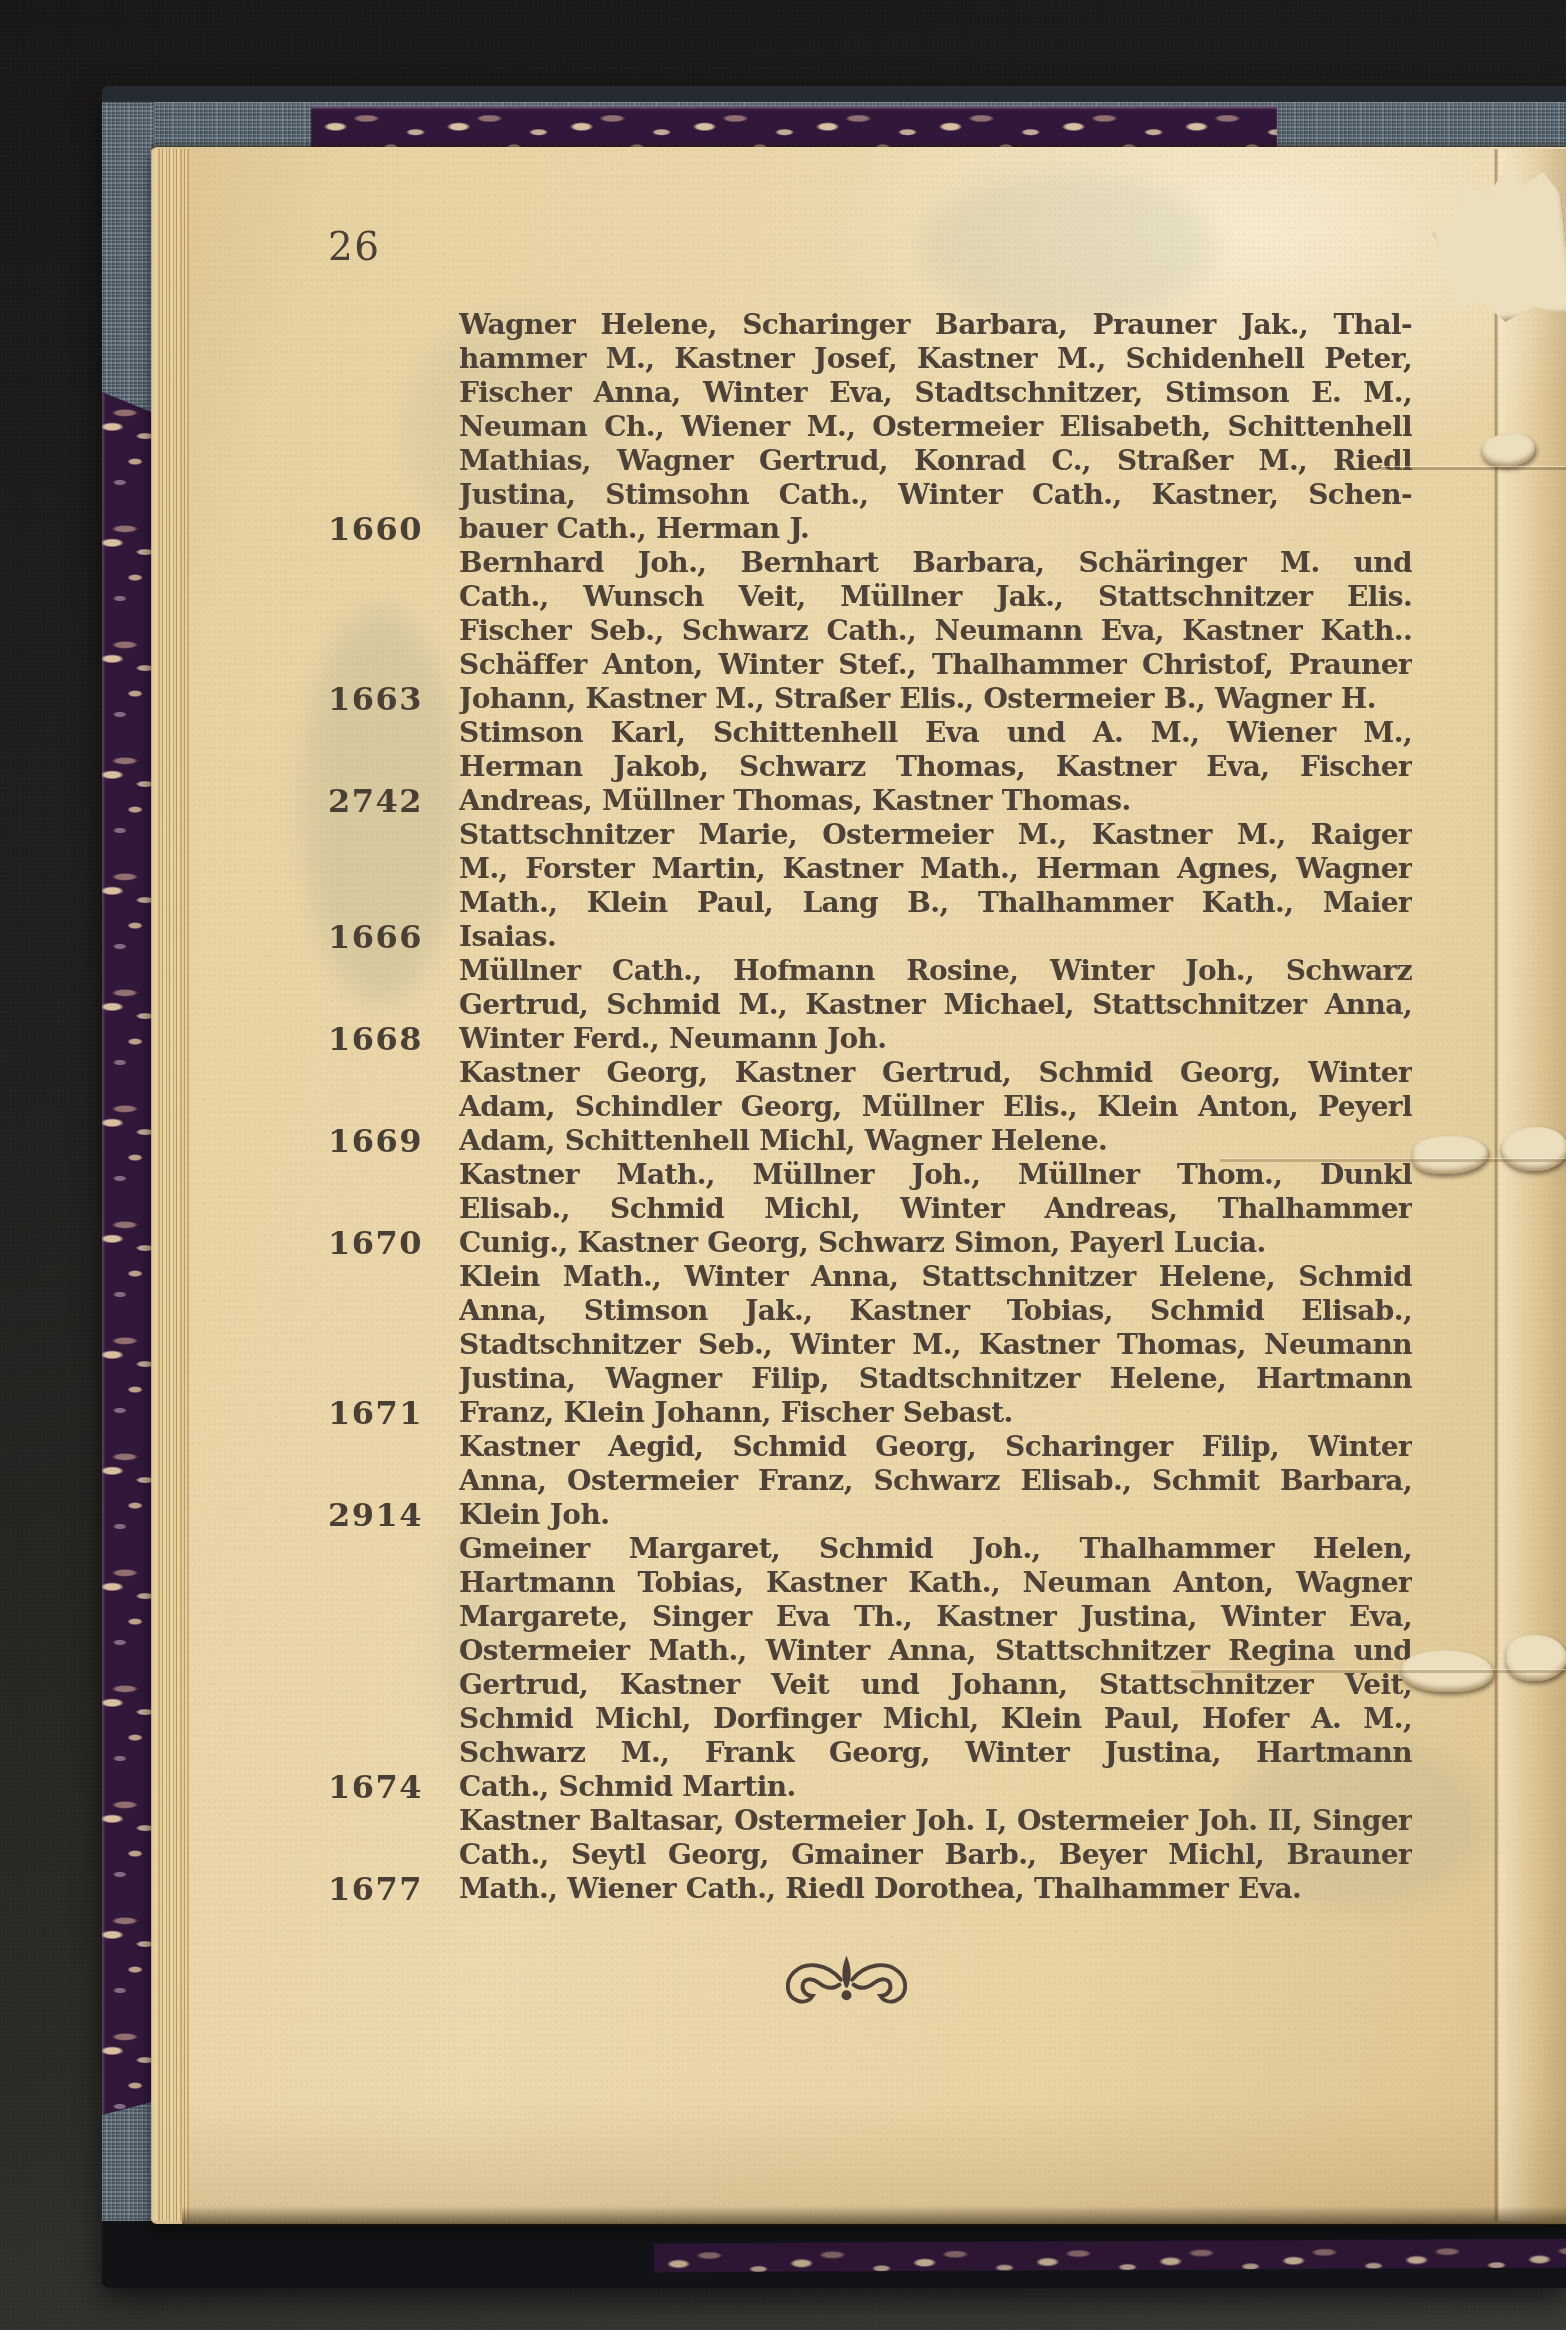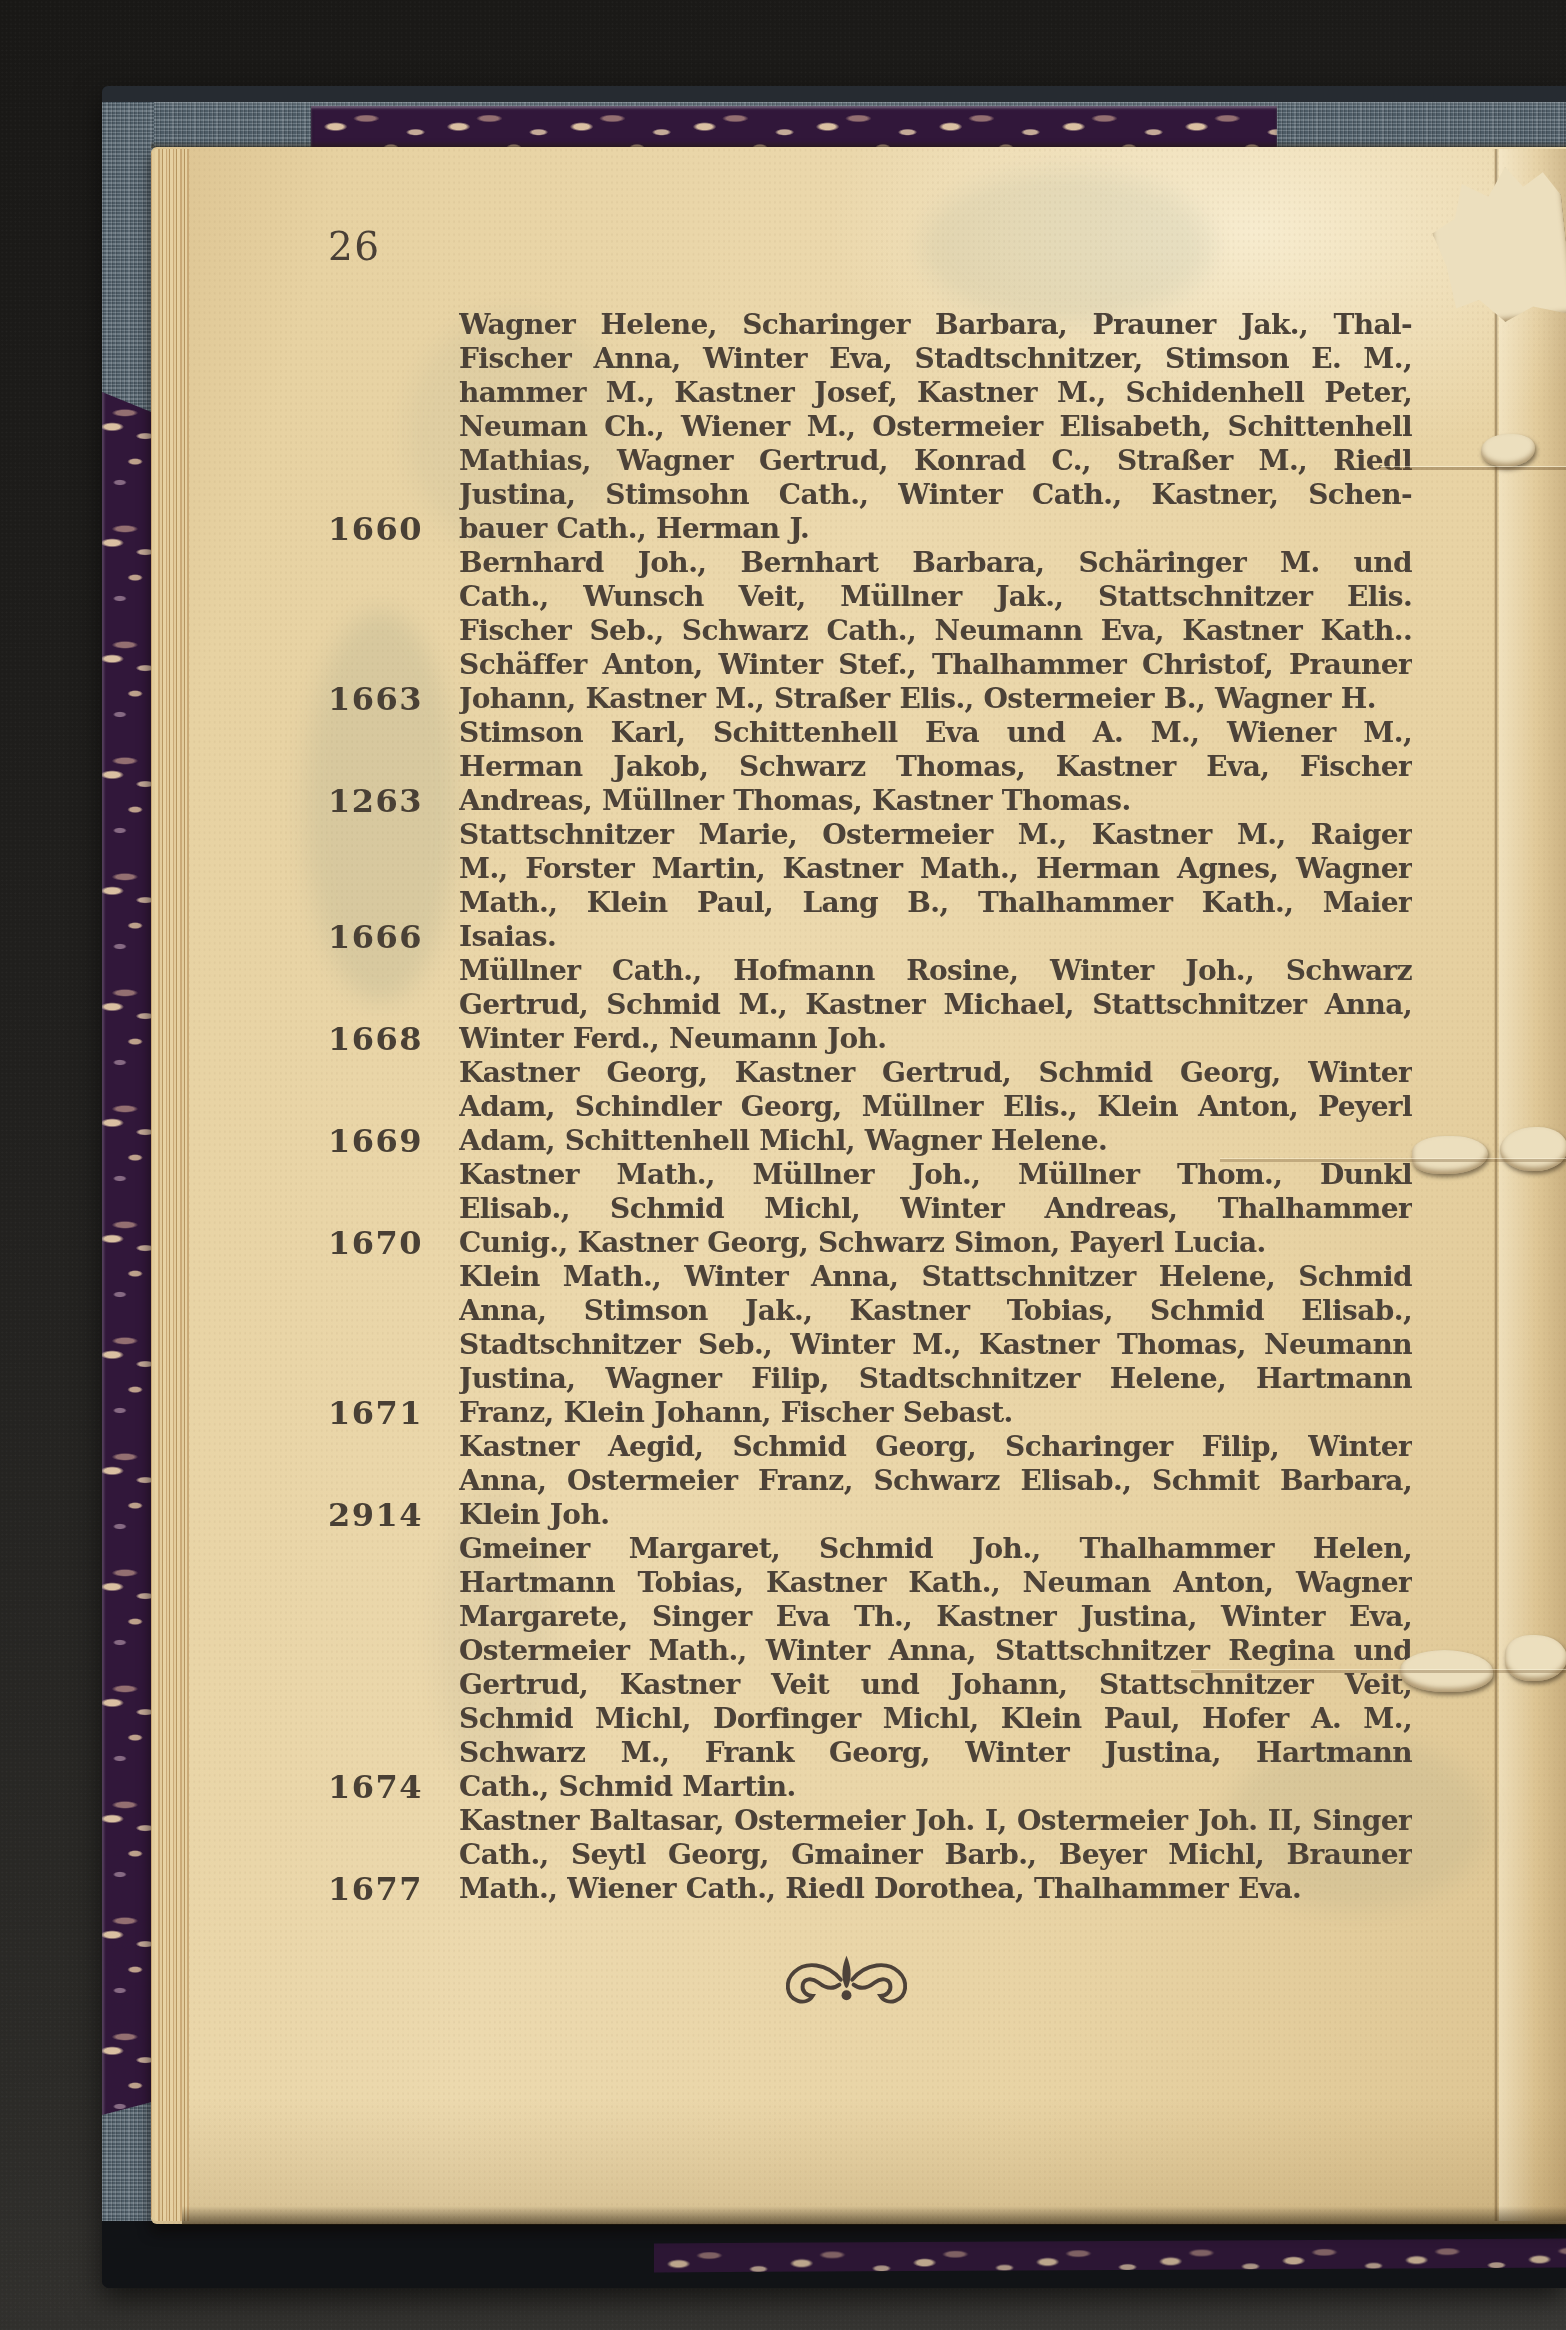--- a/index.html
+++ b/index.html
@@ -151,40 +151,40 @@
   <div class="stain s4"></div>
   <div class="stain s5"></div>
 
   <div class="pagenum">26</div>
 
   <div id="entries">
       <div class="entry">
         <div class="year">1660</div>
         <div class="lines">
           <div class="line">Wagner Helene, Scharinger Barbara, Prauner Jak., Thal-</div>
+          <div class="line">hammer M., Kastner Josef, Kastner M., Schidenhell Peter,</div>
           <div class="line">Fischer Anna, Winter Eva, Stadtschnitzer, Stimson E. M.,</div>
-          <div class="line">hammer M., Kastner Josef, Kastner M., Schidenhell Peter,</div>
           <div class="line">Neuman Ch., Wiener M., Ostermeier Elisabeth, Schittenhell</div>
           <div class="line">Mathias, Wagner Gertrud, Konrad C., Straßer M., Riedl</div>
           <div class="line">Justina, Stimsohn Cath., Winter Cath., Kastner, Schen-</div>
           <div class="line last">bauer Cath., Herman J.</div>
         </div>
       </div>
       <div class="entry">
         <div class="year">1663</div>
         <div class="lines">
           <div class="line">Bernhard Joh., Bernhart Barbara, Schäringer M. und</div>
           <div class="line">Cath., Wunsch Veit, Müllner Jak., Stattschnitzer Elis.</div>
           <div class="line">Fischer Seb., Schwarz Cath., Neumann Eva, Kastner Kath..</div>
           <div class="line">Schäffer Anton, Winter Stef., Thalhammer Christof, Prauner</div>
           <div class="line last">Johann, Kastner M., Straßer Elis., Ostermeier B., Wagner H.</div>
         </div>
       </div>
       <div class="entry">
-        <div class="year">1263</div>
+        <div class="year">2742</div>
         <div class="lines">
           <div class="line">Stimson Karl, Schittenhell Eva und A. M., Wiener M.,</div>
           <div class="line">Herman Jakob, Schwarz Thomas, Kastner Eva, Fischer</div>
           <div class="line last">Andreas, Müllner Thomas, Kastner Thomas.</div>
         </div>
       </div>
       <div class="entry">
         <div class="year">1666</div>
         <div class="lines">
           <div class="line">Stattschnitzer Marie, Ostermeier M., Kastner M., Raiger</div>

